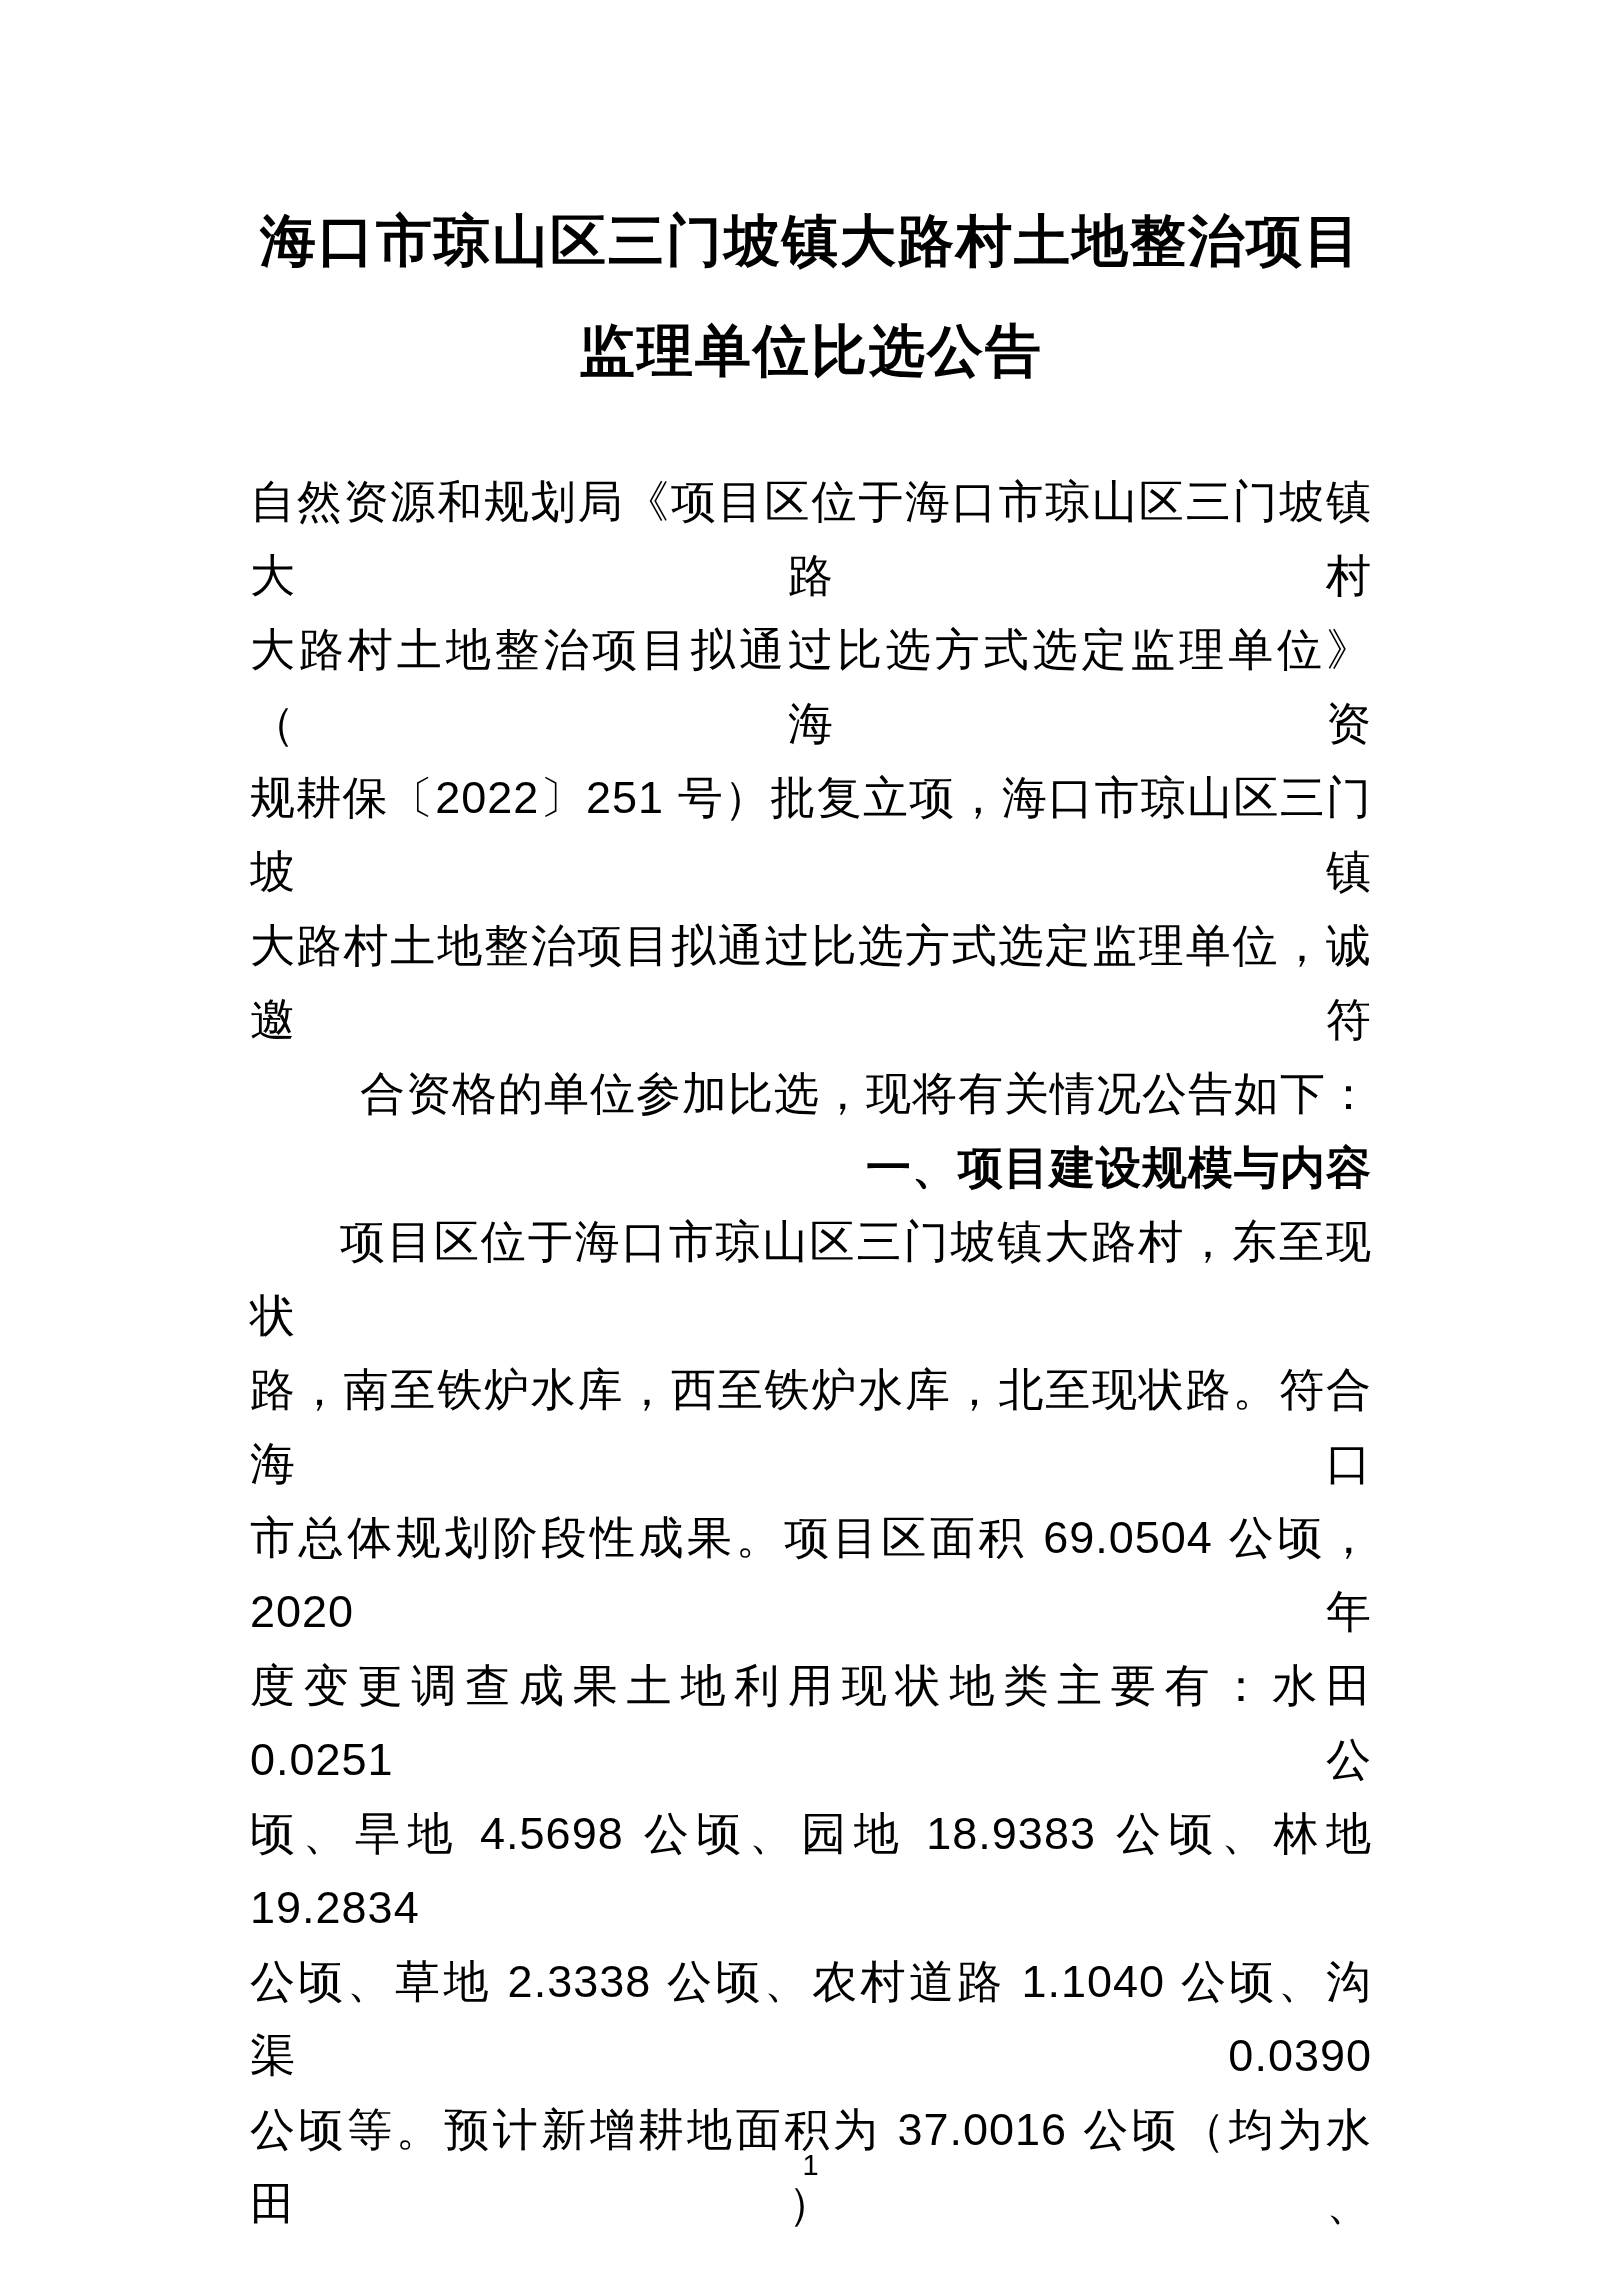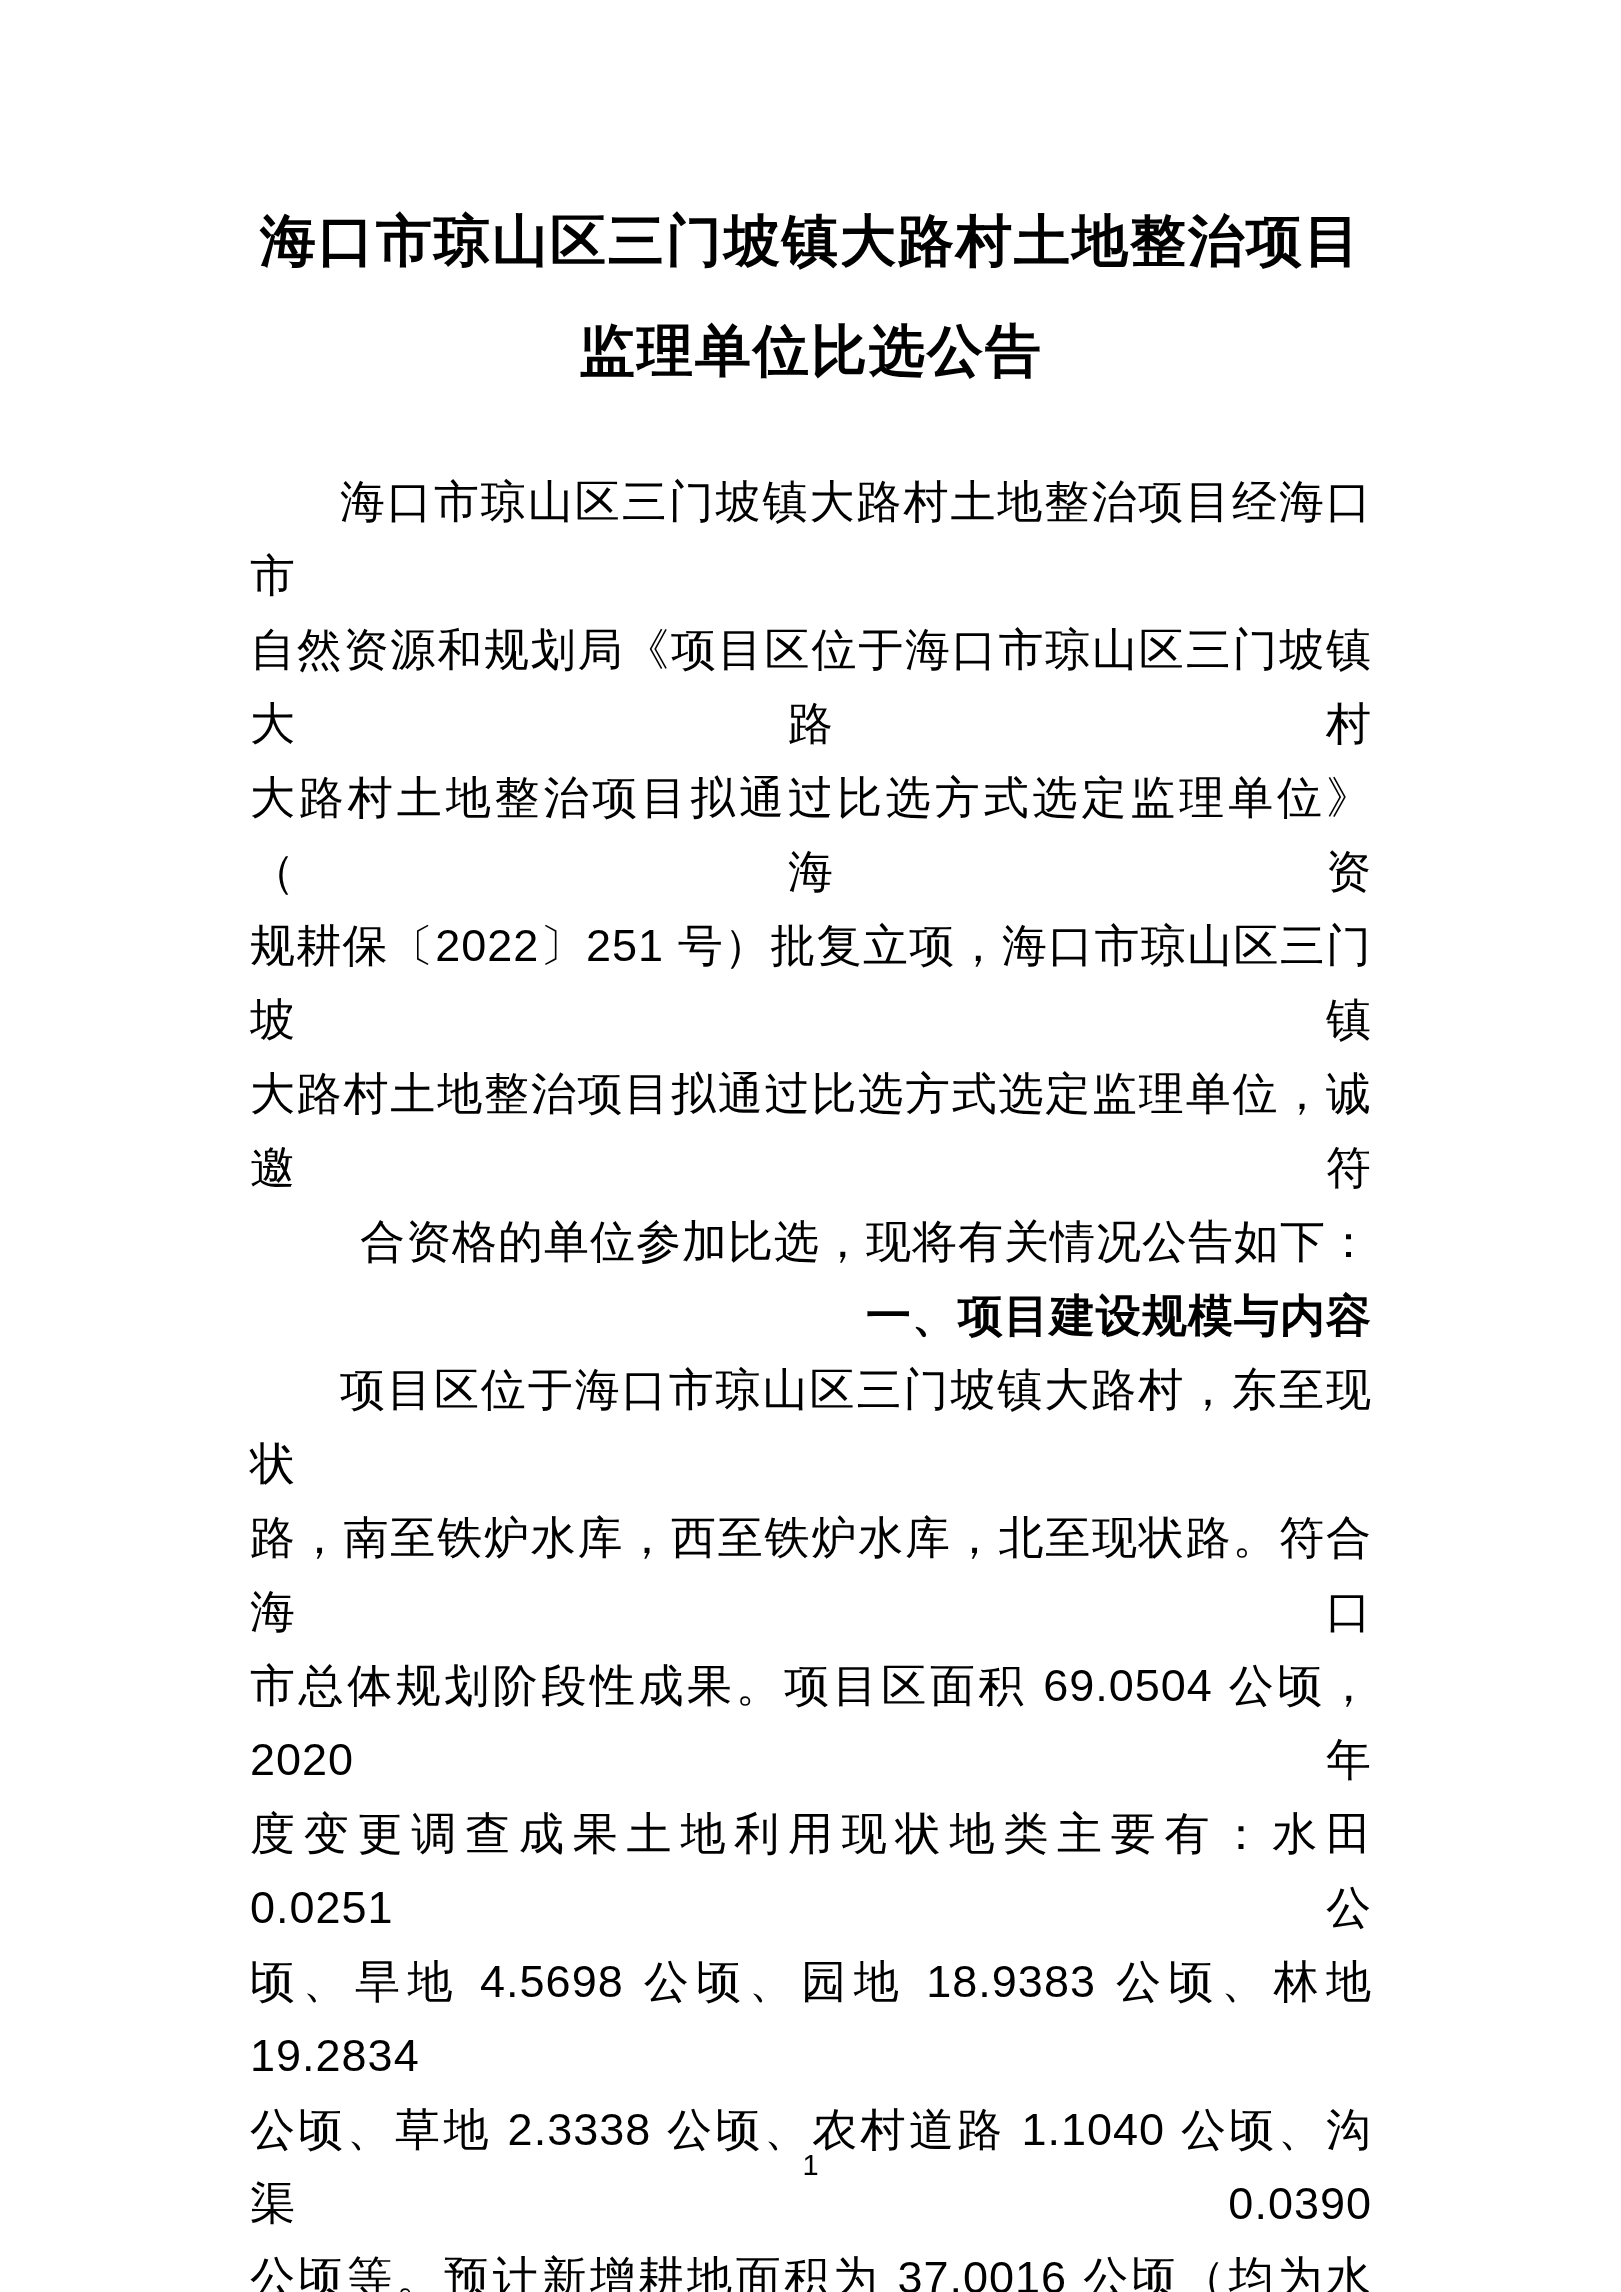--- a/index.html
+++ b/index.html
@@ -73,21 +73,20 @@
 <div class="page">
 
   <h1 class="doc-title">
     <span class="title-line">海口市琼山区三门坡镇大路村土地整治项目</span>
     <span class="title-line">监理单位比选公告</span>
   </h1>
 
   <div class="doc-body">
 
     <div>
-      <p class="line jl indent">海口市琼山区三门坡镇大路村土地整治项目经海口市</p>
       <p class="line jl">自然资源和规划局《项目区位于海口市琼山区三门坡镇大路村</p>
       <p class="line jl">大路村土地整治项目拟通过比选方式选定监理单位》（海资</p>
       <p class="line jl">规耕保〔2022〕251 号）批复立项，海口市琼山区三门坡镇</p>
       <p class="line jl">大路村土地整治项目拟通过比选方式选定监理单位，诚邀符</p>
       <p class="line ll">合资格的单位参加比选，现将有关情况公告如下：</p>
     </div>
 
     <p class="line ll heading">一、项目建设规模与内容</p>
 
     <div>

